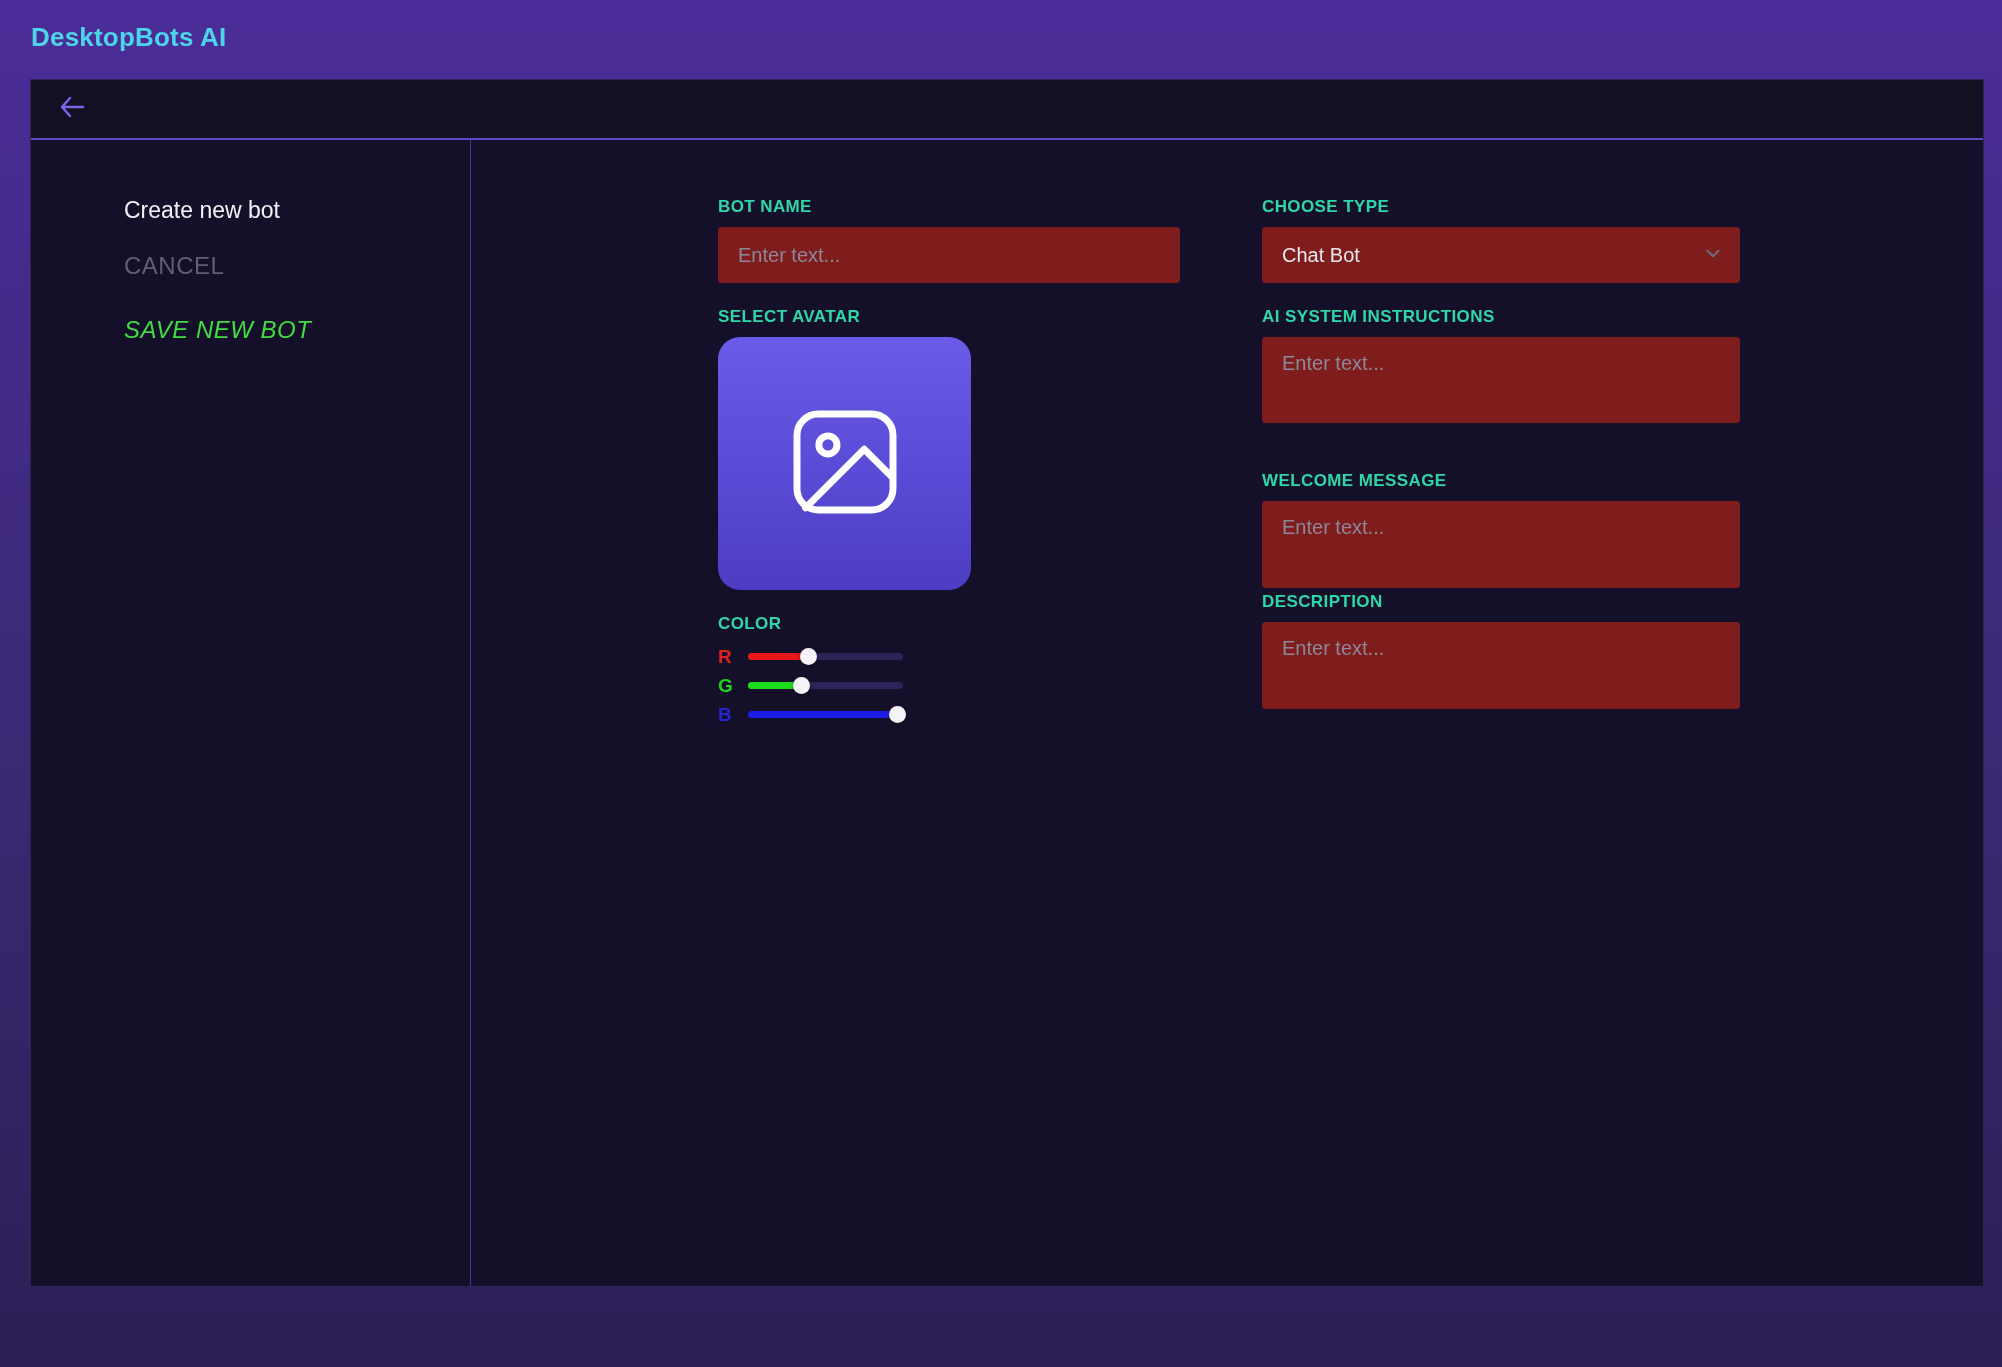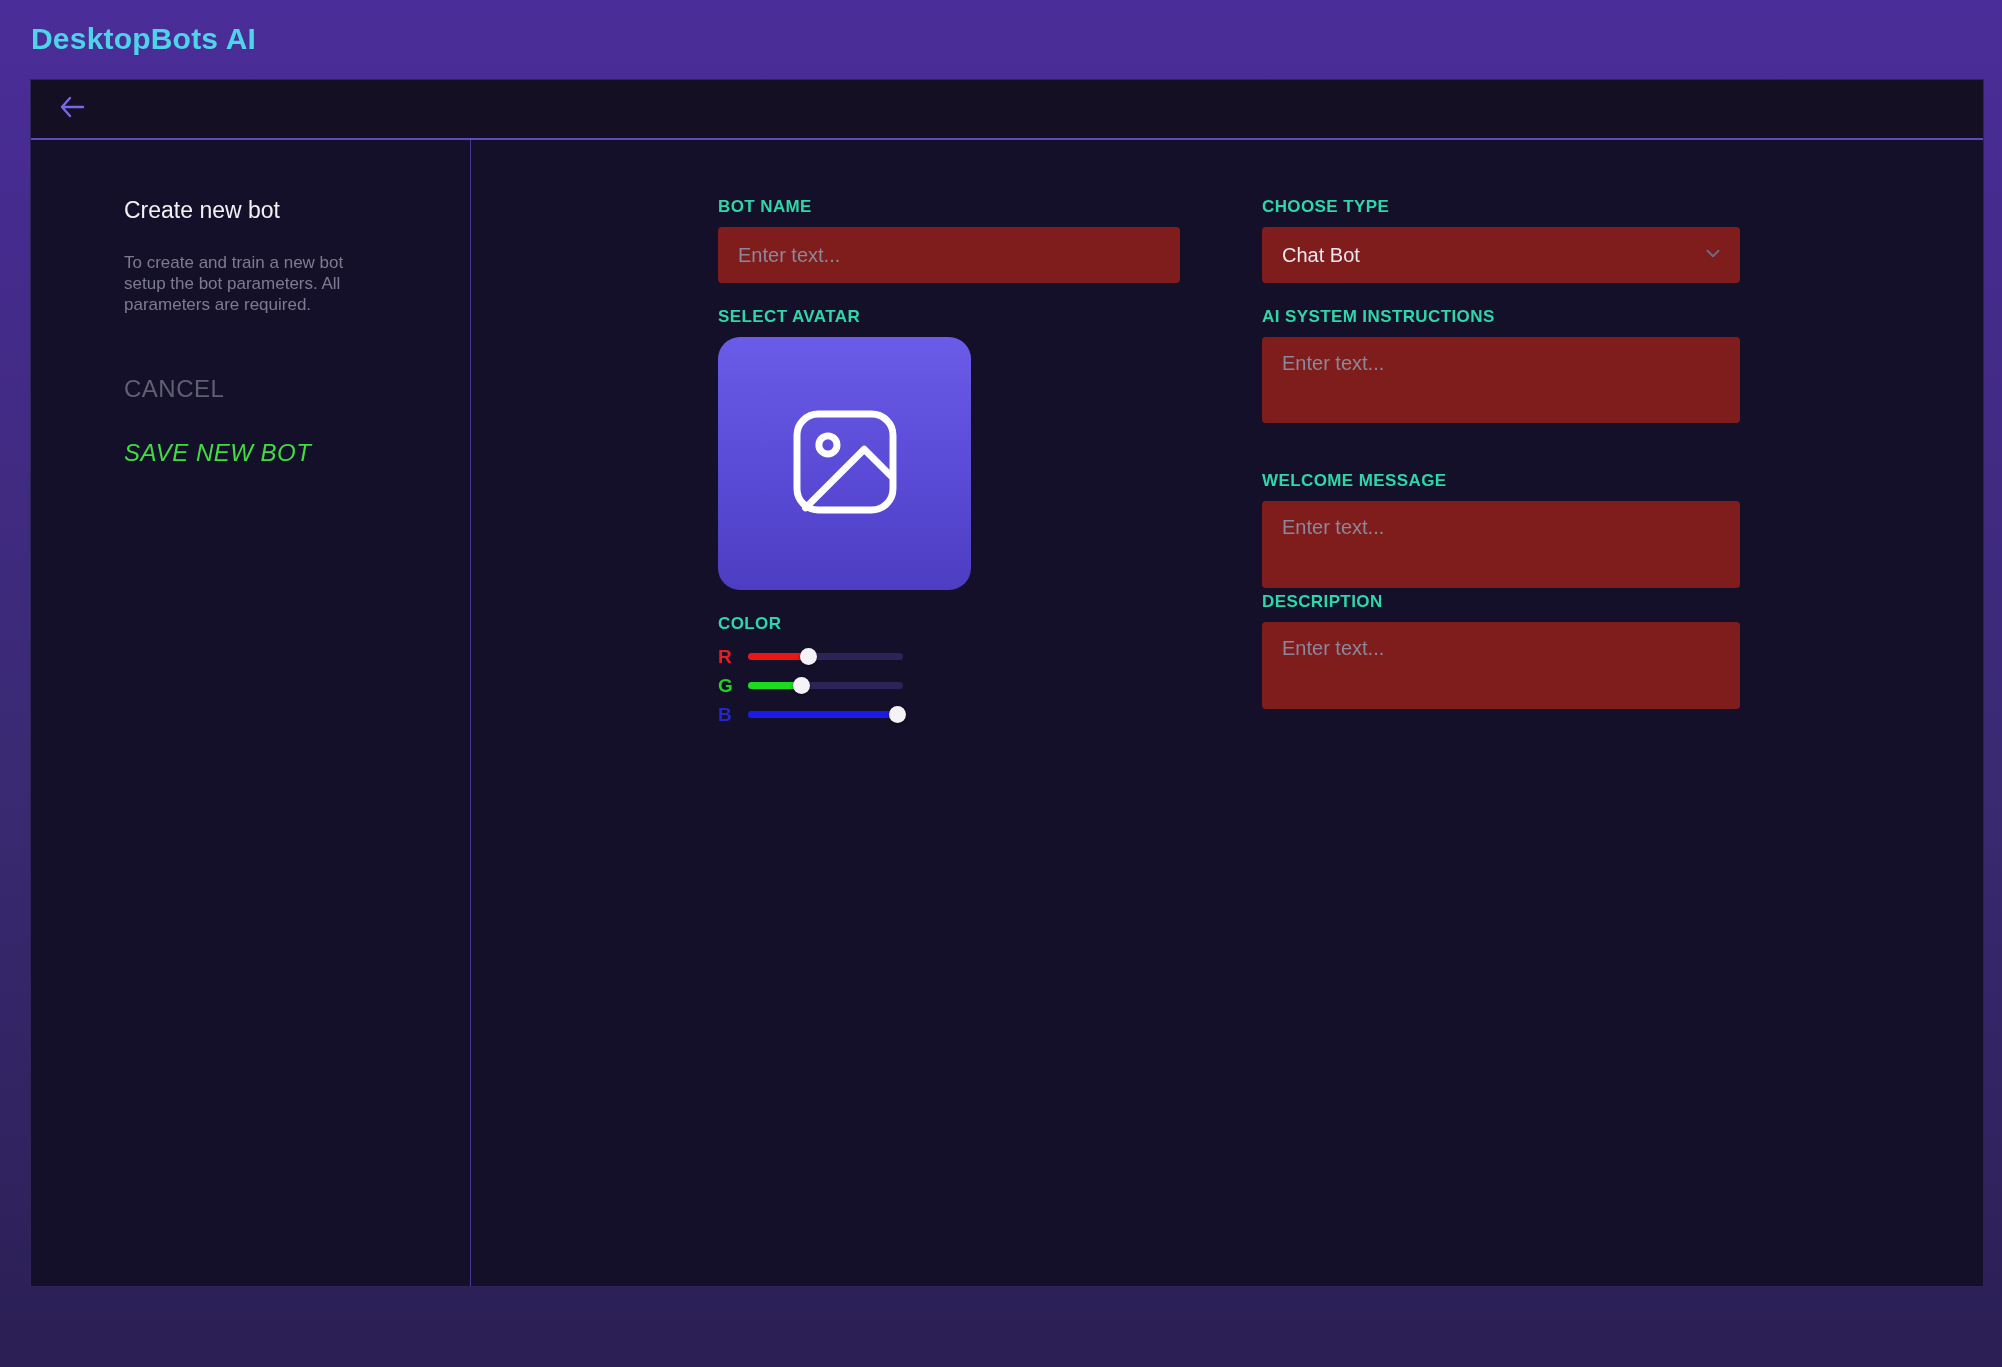--- a/index.html
+++ b/index.html
@@ -6,21 +6,21 @@
   html,body { width:2002px; height:1367px; }
   body {
     font-family:"Liberation Sans", sans-serif;
     background:linear-gradient(180deg, #4b2d99 0%, #452b8d 18%, #3a2a74 55%, #2b1f55 100%);
     overflow:hidden;
   }
   .stage { position:relative; width:2002px; height:1367px; }
 
   .logo {
     position:absolute; left:31px; top:22px;
-    font-size:30px; font-weight:bold; color:#4ed4e8; letter-spacing:.2px;
+    font-size:26px; font-weight:bold; color:#4ed4e8; letter-spacing:.2px;
   }
 
   .panel {
     position:absolute; left:30px; top:79px; width:1954px; height:1208px;
     background:#151029;
     border:1px solid rgba(108,88,210,.28);
     display:flex; flex-direction:column;
   }
   .topbar {
     height:60px; flex:0 0 60px;
@@ -102,21 +102,20 @@
             <path d="M26 13 H5 M13 4 L5 13 L13 22" stroke="#7668e8" stroke-width="2.4" stroke-linecap="round" stroke-linejoin="round"></path>
           </svg>
         </span>
       </div>
     </div>
 
     <div class="content">
 
       <div class="sidebar">
         <div class="sidebar-title">Create new bot</div>
-        <div class="sidebar-desc">To create and train a new bot setup the bot parameters. All parameters are required.</div>
         <div class="sidebar-btn cancel">CANCEL</div>
         <div class="sidebar-btn save">SAVE NEW BOT</div>
       </div>
 
       <div class="main">
 
         <div class="col col-mid">
           <label class="field-label">BOT NAME</label>
           <input class="text-input" type="text" placeholder="Enter text..." style="">
 

